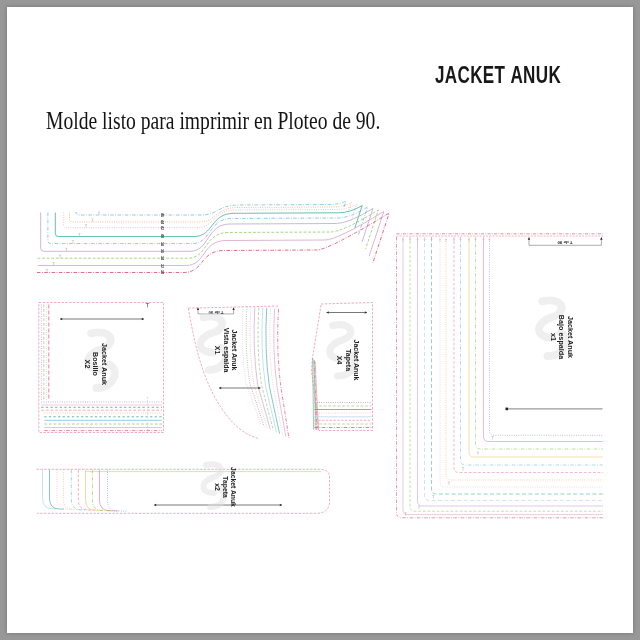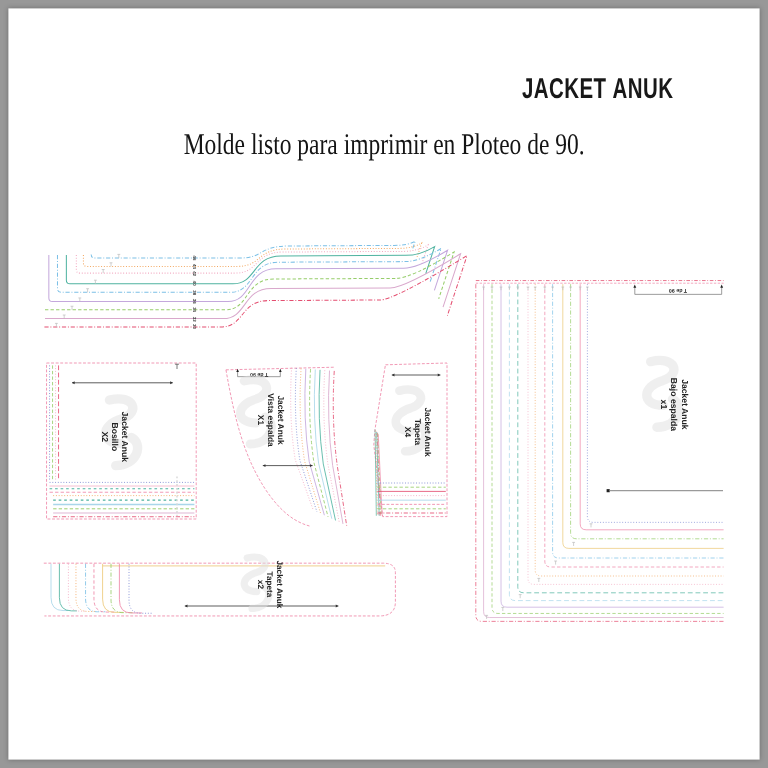--- a/index.html
+++ b/index.html
@@ -1,16 +1,16 @@
 <!DOCTYPE html>
 <html><head><meta charset="utf-8"><style>
 html,body{margin:0;padding:0;width:640px;height:640px;overflow:hidden;background:#989898;}
 .page{position:absolute;left:7px;top:7px;width:626px;height:626px;background:#ffffff;box-shadow:0 0 4px rgba(0,0,0,0.25);}
 .title span{position:absolute;left:434.5px;top:62.5px;white-space:nowrap;display:inline-block;transform:scaleX(0.7105);transform-origin:0 0;font-family:"Liberation Sans",sans-serif;font-weight:bold;font-size:24px;letter-spacing:0.5px;color:#181818;line-height:1;}
-.sub{position:absolute;left:0;top:107.5px;width:640px;text-align:center;}
+.sub{position:absolute;left:0;top:107.5px;width:640px;}
 .sub span{display:inline-block;transform:scaleX(0.784);transform-origin:50% 0;font-family:"Liberation Serif",serif;font-size:25px;color:#141414;line-height:1;white-space:nowrap;}
 </style></head>
 <body>
 <div class="page"></div>
 <div class="title">
     <span>JACKET&nbsp;ANUK</span>
   </div>
 <div class="sub"><span>Molde listo para imprimir en Ploteo de 90.</span></div>
 <svg width="640" height="640" viewBox="0 0 640 640" style="position:absolute;left:0;top:0">
 <path d="M76.0 212.5 V212.0 Q76.0 215.0 79.0 215.0 H200.0 C220.0 215.0, 216.0 205.0, 240.0 205.0 L328.3 204.5 Q340.3 204.5 346.0 201.0 L344.0 207.0" stroke="#7cc0e6" stroke-width="0.85" fill="none" stroke-dasharray="3.5 1.5 0.8 1.5"></path>

